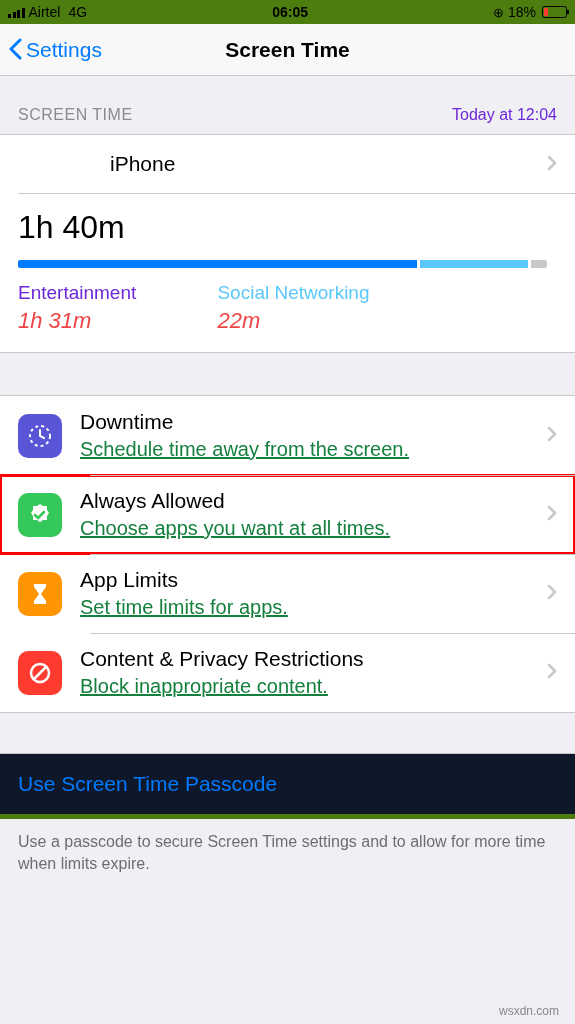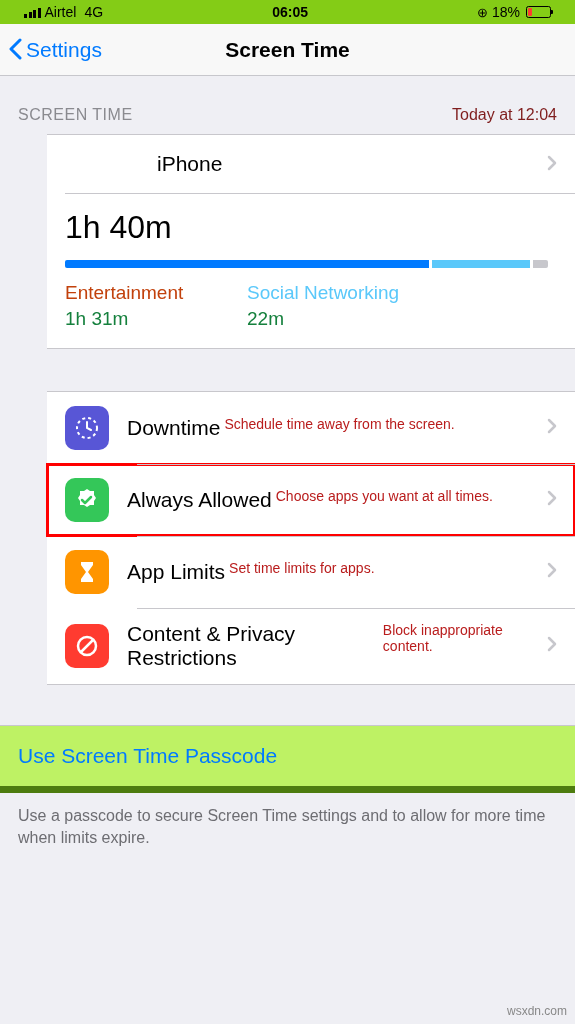--- a/index.html
+++ b/index.html
@@ -13,25 +13,25 @@
       width: 575px;
       height: 1024px;
       background: #efeff4;
       color: #000;
       position: relative;
       overflow: hidden;
     }
     
     .status-bar {
       height: 24px;
-      background: #84cc16;
+      background: #4d7c0f;
       display: flex;
       align-items: center;
       justify-content: space-between;
-      padding: 0 24px;
+      padding: 0 8px;
       font-size: 14px;
       font-weight: 500;
     }
     .status-left, .status-right {
       display: flex;
       align-items: center;
       gap: 4px;
     }
     .signal-bars {
       display: flex;
@@ -102,27 +102,26 @@
     }
     
     .section-header {
       display: flex;
       justify-content: space-between;
       padding: 30px 18px 10px;
       font-size: 16px;
       color: #8a8a8f;
       letter-spacing: 0.5px;
     }
-    .section-header .right { color: #7f1d1d; letter-spacing: 0; }
+    .section-header .right { color: #6d28d9; letter-spacing: 0; }
     
     .card {
       background: #fff;
       border-top: 1px solid #c8c7cc;
       border-bottom: 1px solid #c8c7cc;
-      margin-left: 47px;
     }
     .row {
       display: flex;
       align-items: center;
       padding: 16px 18px;
       min-height: 58px;
       position: relative;
     }
     .row + .row::before,
     .sep-top::before {
@@ -159,62 +158,62 @@
       margin-bottom: 14px;
     }
     .bar > div { border-radius: 0; }
     .bar > div:first-child { border-radius: 2px 0 0 2px; }
     .bar > div:last-child { border-radius: 0 2px 2px 0; }
     .cats {
       display: flex;
     }
     .cat { flex: 0 0 auto; }
     .cat .label { font-size: 19px; }
-    .cat .val { font-size: 19px; color: #15803d; margin-top: 4px; }
-    .c-ent .label { color: #c2410c; }
+    .cat .val { font-size: 22px; color: #ef4444; margin-top: 4px; font-style: italic; }
+    .c-ent .label { color: #6d28d9; }
     .c-soc .label { color: #5ac8fa; }
     .c-pro .label { color: #ff9500; }
     
     .app-icon {
       width: 44px;
       height: 44px;
       border-radius: 10px;
       display: flex;
       align-items: center;
       justify-content: center;
       flex-shrink: 0;
       margin-right: 18px;
     }
-    .row-text { display: flex; gap: 4px; padding-right: 10px; }
+    .row-text { display: flex; flex-direction: column; gap: 4px; padding-right: 10px; }
     .row-title { font-size: 21px; }
-    .row-sub { font-size: 14px; color: #b91c1c; }
+    .row-sub { font-size: 20px; color: #15803d; text-decoration: underline; }
     .menu-row { padding: 14px 18px; align-items: center;}
     .highlight {
       outline: 3px solid #ff0000;
       outline-offset: -2px;
     }
     
     .link-row {
-      background: #bef264;
+      background: #0f172a;
       border-top: 1px solid #c8c7cc;
-      border-bottom: 7px solid #4d7c0f;
+      border-bottom: 5px solid #4d7c0f;
       padding: 18px 18px;
       color: #007aff;
       font-size: 21px;
     }
     .footer-note {
       padding: 12px 18px;
       color: #6d6d72;
       font-size: 16px;
       line-height: 1.35;
     }
     .watermark {
       position: absolute;
       bottom: 6px;
-      right: 8px;
+      right: 16px;
       font-size: 12px;
       color: #888;
     }
   </style>
 </head>
 <body>
 
 <div class="status-bar">
   <div class="status-left">
     <div class="signal-bars">

